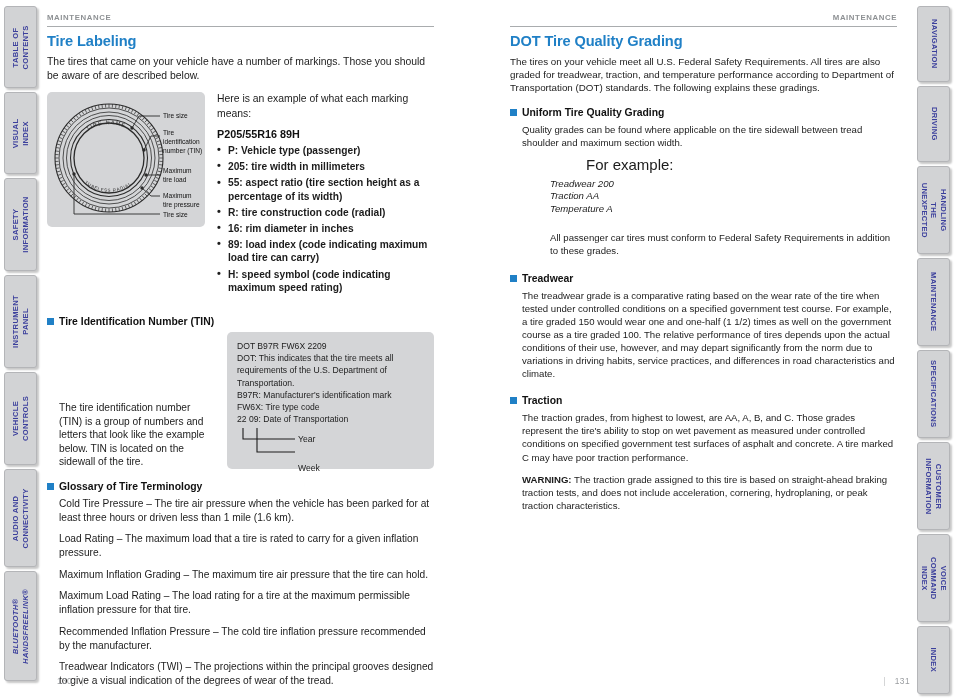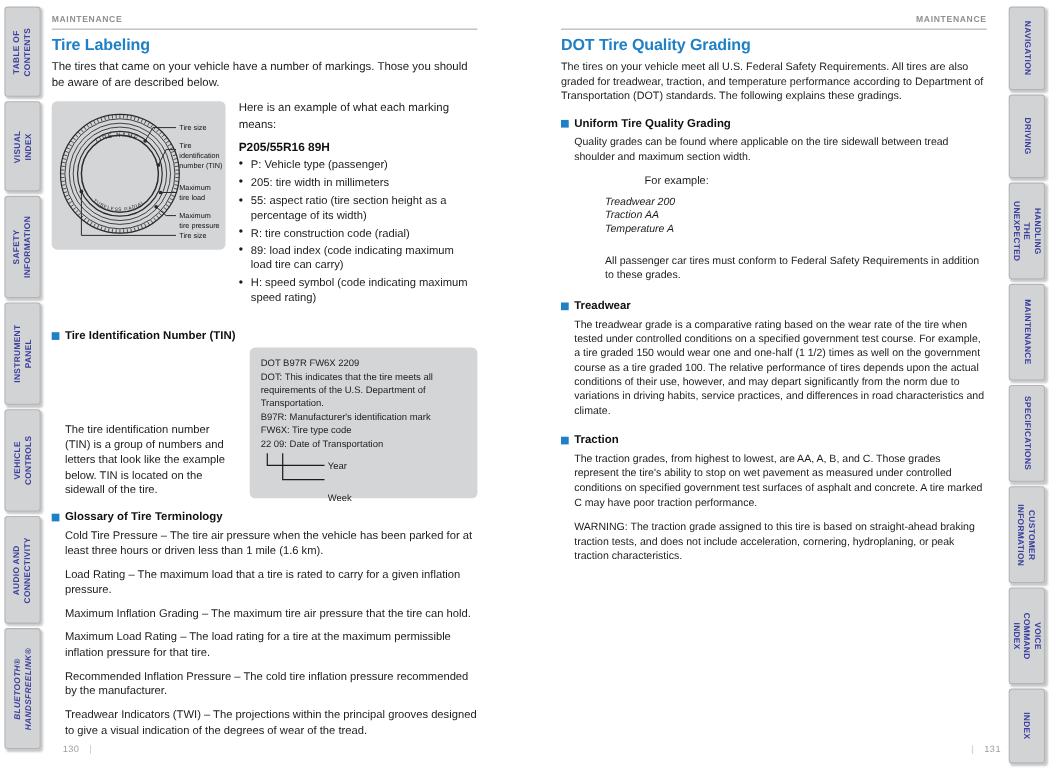--- a/index.html
+++ b/index.html
@@ -104,21 +104,21 @@
     position: relative;
     flex: 0 0 auto;
   }
   .figure svg { position: absolute; inset: 0; }
 
   .listcol { flex: 1 1 auto; }
   .code {
     font-size: 10.8px; font-weight: bold; color: #111;
     margin: 7px 0 4px;
   }
-  ul.marks { list-style: none; }
+  ul.marks { list-style: none; font-weight: bold; }
   ul.marks li {
     position: relative;
     padding-left: 11px;
     font-size: 10.2px;
     line-height: 13.6px;
     color: #1c1c1c;
     margin-bottom: 2.5px;
   }
   ul.marks li::before {
     content: "•";
@@ -150,25 +150,25 @@
   .bracket .yr { left: 61px; top: 7px; }
   .bracket .wk { left: 61px; top: 36px; }
 
   
   .gloss p {
     font-size: 10.2px; line-height: 13.7px; color: #1c1c1c;
     margin-bottom: 8px;
   }
 
   
-  .ex-label { font-size: 10px; line-height: 13px; color: #1c1c1c; margin-bottom: 7px; padding-left: 36px; }
+  .ex-label { font-size: 15px; line-height: 13px; color: #1c1c1c; margin-bottom: 7px; padding-left: 36px; }
   .ex-ital  { font-size: 9.6px; line-height: 12.6px; color: #1c1c1c; font-style: italic; }
   .ex-tail  { font-size: 9.6px; line-height: 13px; color: #1c1c1c; margin-top: 15px; }
   .bodysm p { font-size: 9.6px; line-height: 13.1px; color: #1c1c1c; }
-  .warn-b { font-weight: normal; }
+  .warn-b { font-weight: bold; }
 
   
   .foot {
     position: absolute; bottom: 13px;
     font-size: 8.4px; color: #9a9da0; letter-spacing: 0.4px;
     display: flex; gap: 9px; align-items: flex-end;
   }
   .foot.l { left: 57px; }
   .foot.r { left: 760px; width: 150px; justify-content: flex-end; }
   .foot .bar { color: #c3c5c7; }
@@ -398,20 +398,21 @@
         </div>
 
         <div class="listcol">
           <p class="txt tight">Here is an example of what each marking means:</p>
           <div class="code">P205/55R16 89H</div>
           <ul class="marks">
             <li>P: Vehicle type (passenger)</li>
             <li>205: tire width in millimeters</li>
             <li>55: aspect ratio (tire section height as a percentage of its width)</li>
             <li>R: tire construction code (radial)</li>
+            <li>16: rim diameter in inches</li>
             <li>89: load index (code indicating maximum load tire can carry)</li>
             <li>H: speed symbol (code indicating maximum speed rating)</li>
           </ul>
         </div>
       </div>
 
       <div style="margin-top:18px;">
         <div class="subhead">
           <span class="sq"></span>
           <span class="subhead-label">Tire Identification Number (TIN)</span>

